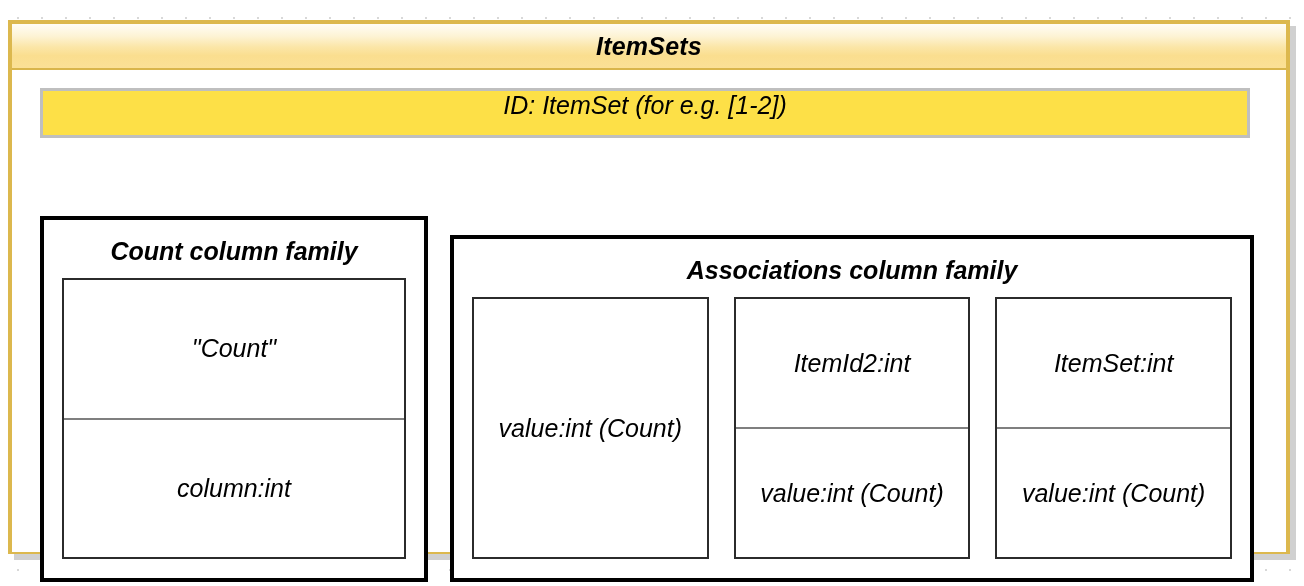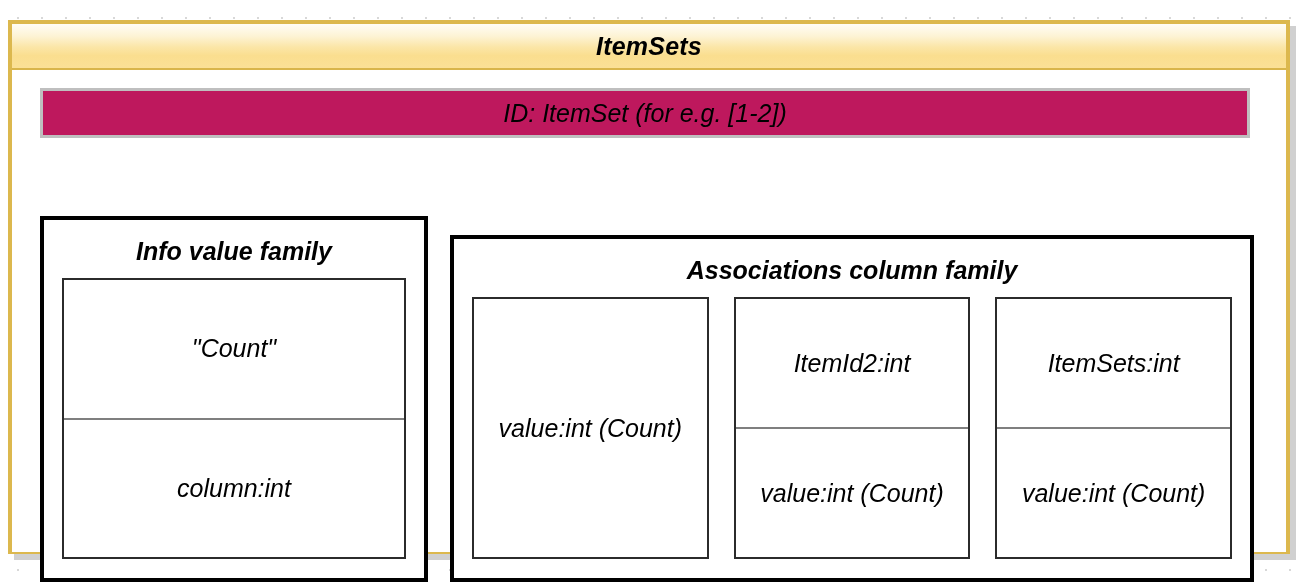--- a/index.html
+++ b/index.html
@@ -71,23 +71,22 @@
 
   
   .id-row {
     position: absolute;
     left: 28px;
     top: 18px;
     width: 1210px;
     height: 50px;
     border: 3px solid #bfbfbf;
     box-sizing: border-box;
-    background: #be185d;
-    display: flex;
-    align-items: center;
+    background: #fde047;
+    display: flex;
     justify-content: center;
   }
   .id-row-text {
     font-size: 25px;
     color: #000000;
   }
 
   
   .families {
     position: absolute;
@@ -165,21 +164,21 @@
 
   <div class="panel-body">
 
     <div class="id-row">
       <div class="id-row-text">ID: ItemSet (for e.g. [1-2])</div>
     </div>
 
     <div class="families">
 
       <div class="family info">
-        <div class="family-title">Info value family</div>
+        <div class="family-title">Count column family</div>
         <div class="columns">
           <div class="column">
             <div class="cell top">"Count"</div>
             <div class="cell">column:int</div>
           </div>
         </div>
       </div>
 
       <div class="family assoc">
         <div class="family-title">Associations column family</div>
@@ -188,21 +187,21 @@
           <div class="column">
             <div class="cell">value:int (Count)</div>
           </div>
 
           <div class="column">
             <div class="cell top">ItemId2:int</div>
             <div class="cell">value:int (Count)</div>
           </div>
 
           <div class="column">
-            <div class="cell top">ItemSets:int</div>
+            <div class="cell top">ItemSet:int</div>
             <div class="cell">value:int (Count)</div>
           </div>
 
         </div>
       </div>
 
     </div>
   </div>
 </div>
 

